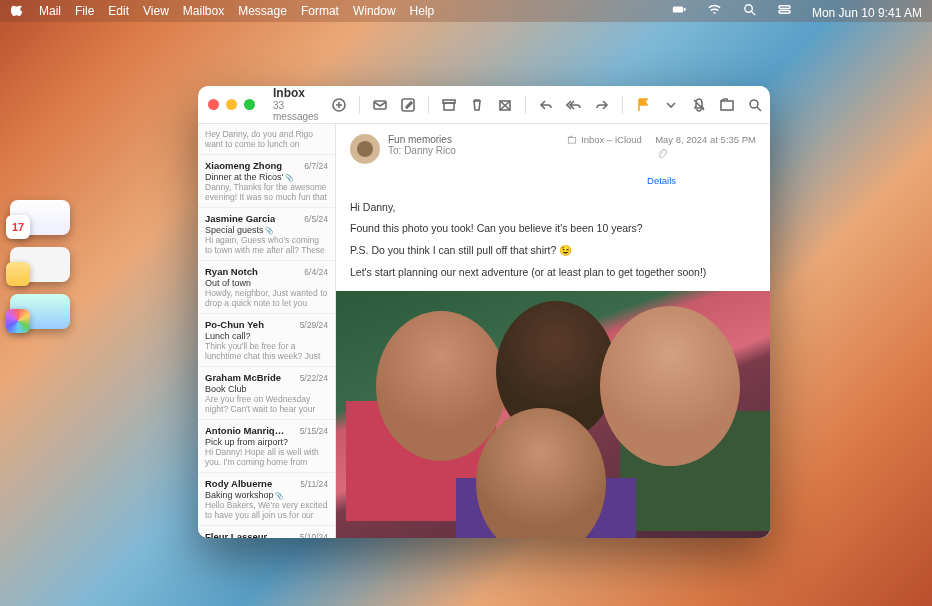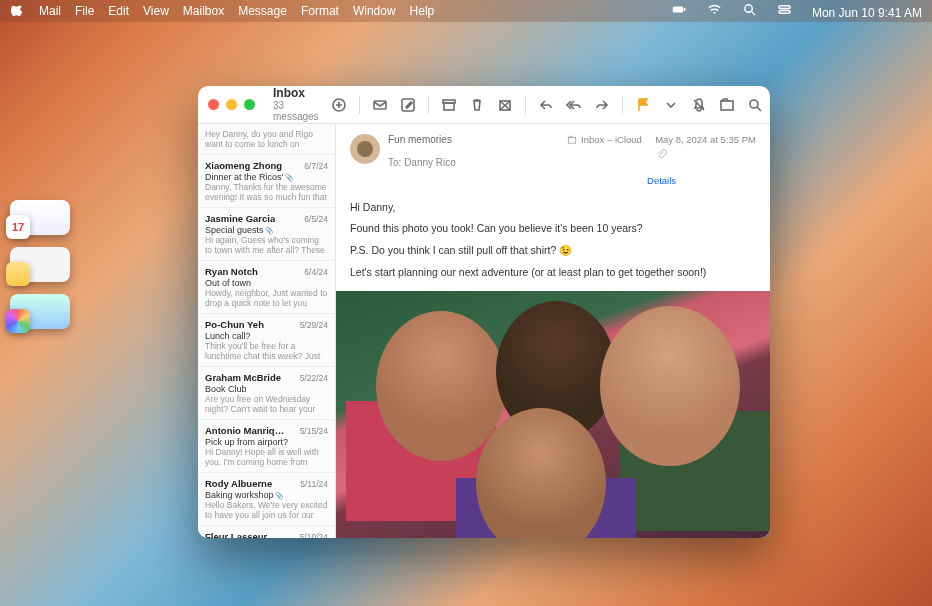--- a/index.html
+++ b/index.html
@@ -49,21 +49,21 @@
 
 
 .content { flex:1; display:flex; flex-direction:column; overflow:hidden; background:#fff; }
 .msg-header { padding: 10px 14px 8px; font-size: 11px; color:#444; }
 .msg-header .row1 { display:flex; align-items:flex-start; gap:8px; }
 .avatar { width:30px; height:30px; border-radius:50%; background:#d4b896; display:flex; align-items:center; justify-content:center; font-size:14px; }
 .avatar::after { content:""; width:16px; height:16px; border-radius:50%; background:#8a7050; }
 .sender-block { flex:1; }
 .sender-block .name { font-weight:700; color:#222; font-size:12px; }
 .sender-block .subj { color:#666; font-size:10px; }
-.sender-block .to { color:#888; font-size:10px; margin-top:12px; }
+.sender-block .to { color:#888; font-size:10px; margin-top:0; }
 .meta-right { text-align:center; font-size:9.5px; color:#888; }
 .meta-right .loc { display:inline-flex; gap:4px; align-items:center; }
 .meta-right .details { color:#0a66ff; margin-top:14px; cursor:pointer; }
 .msg-body { padding: 6px 14px 0; font-size: 10.5px; color:#333; line-height:1.5; }
 .msg-body p { margin-bottom: 6px; }
 .photo { flex:1; margin-top:4px; background: linear-gradient(160deg,#2a5a3a 0%, #3a6a4a 30%, #c85a6a 35%, #d86a7a 50%, #7a3a4a 55%, #4a2a3a 100%); position:relative; overflow:hidden; }
 
 .person { position:absolute; border-radius:50%; }
 .p1 { width:130px; height:150px; left:40px; top:20px; background: radial-gradient(circle at 50% 30%, #c89070 0%, #a87050 60%); }
 .p2 { width:120px; height:140px; left:160px; top:10px; background: radial-gradient(circle at 50% 30%, #5a3a2a 0%, #3a2a1a 60%); }

